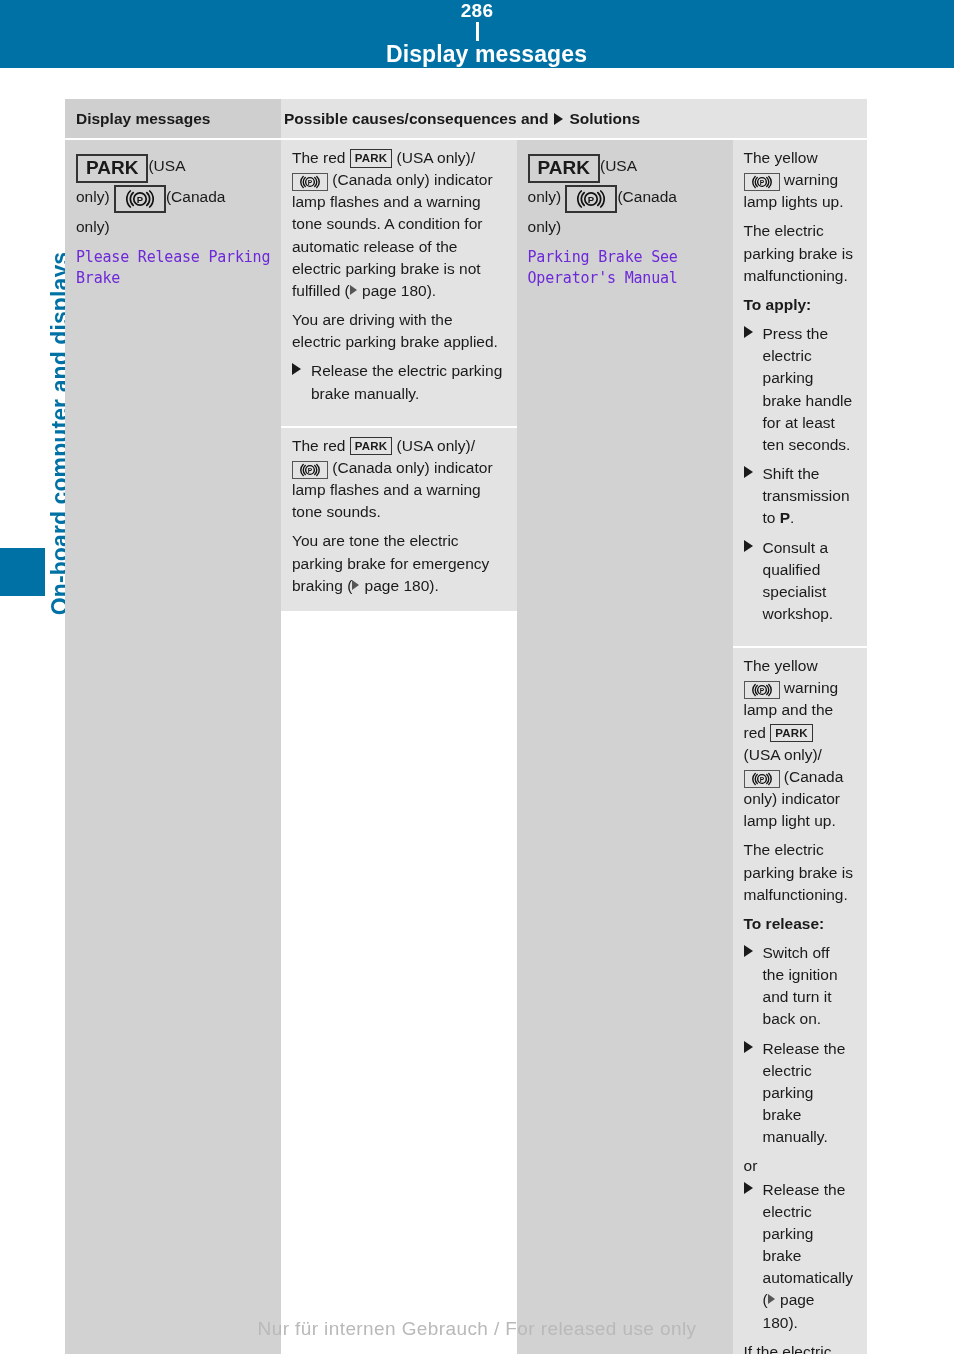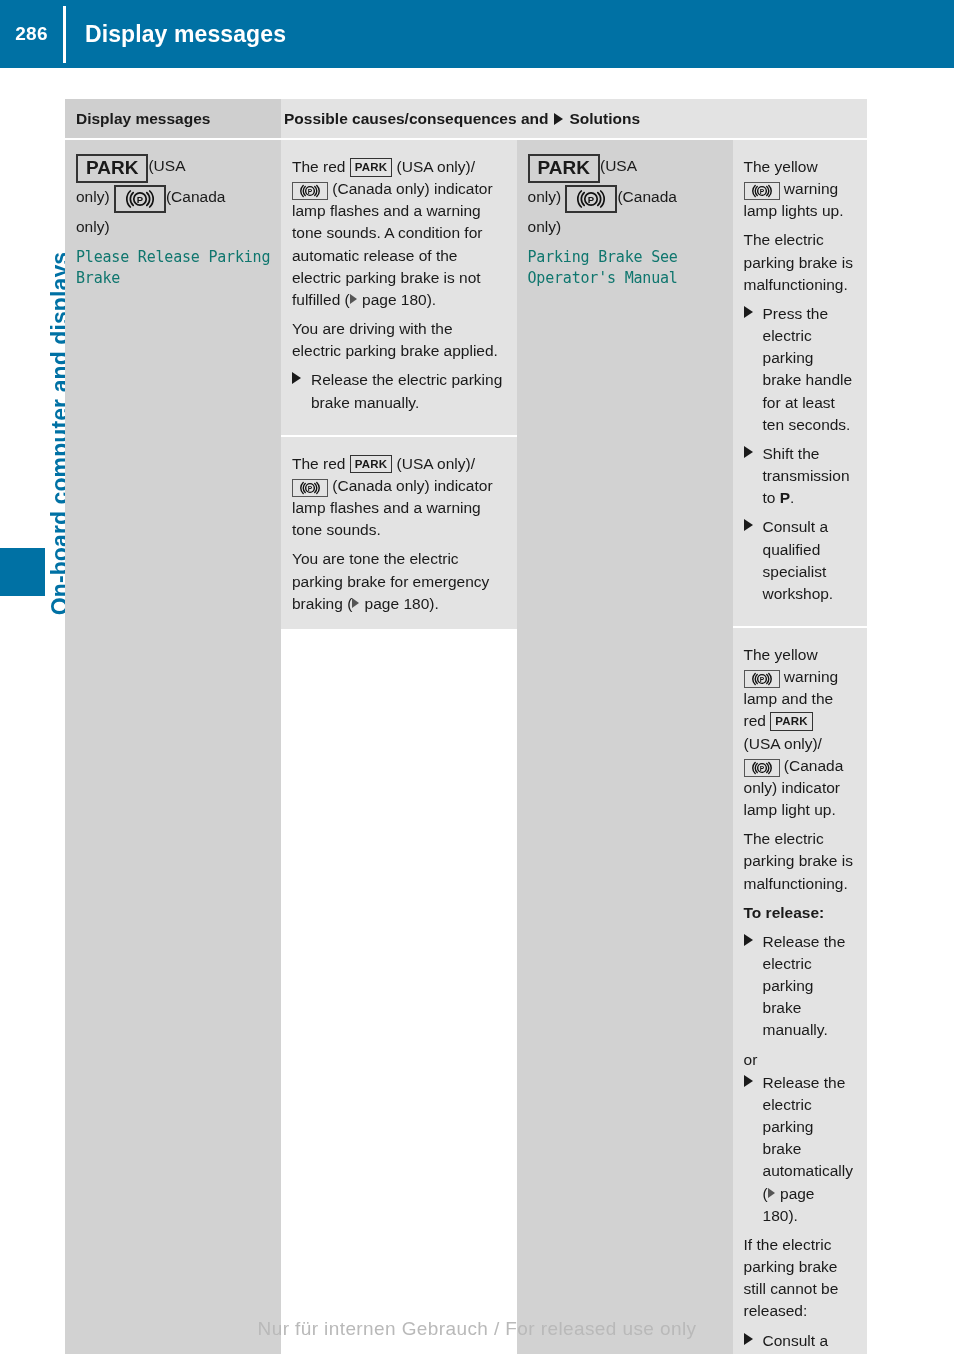--- a/index.html
+++ b/index.html
@@ -10,21 +10,21 @@
     font-family: "Liberation Sans", sans-serif;
     color: #1a1a1a;
     position: relative;
     overflow: hidden;
   }
 
   
   .header {
     position: absolute; left:0; top:0; width:954px; height:68px;
     background:#0071a4;
-    display:flex; align-items:center;
+    display:flex; align-items:center;flex-direction:column;
   }
   .header-page {
     width:63px; text-align:center;
     color:#ffffff; font-size:19px; font-weight:bold;
     letter-spacing:.2px;
   }
   .header-divider {
     width:3px; height:57px; background:#ffffff;
   }
   .header-title {
@@ -77,27 +77,27 @@
     border-top:2px solid #ffffff;
   }
   .cell-left {
     width:216px; background:#d2d2d2;
     padding:12px 10px 14px 11px;
     font-size:15.5px; line-height:1.82;
   }
   .cell-right-stack { flex:1; display:flex; flex-direction:column; }
   .cell-right {
     background:#e3e3e3;
-    padding:16px 14px 14px 11px;
+    padding:7px 14px 14px 11px;
     font-size:15.5px; line-height:1.43;
   }
   .cell-right + .cell-right { border-top:2px solid #ffffff; }
 
   .msg-text {
-    color:#0f766e;
+    color:#6d28d9;
     font-family:"DejaVu Sans Mono", monospace;
     font-size:15px;
     line-height:1.42;
     margin-top:5px;
     letter-spacing:-0.2px;
   }
   .paren { font-size:15.5px; }
 
   p.line { margin:0 0 7px 0; }
   p.line:last-child { margin-bottom:0; }
@@ -303,20 +303,21 @@
                 <text x="15" y="14" font-family="Liberation Sans, sans-serif" font-size="9.5" font-weight="bold" text-anchor="middle" fill="#111">P</text>
                 <path d="M8.2 3.6 A8.6 8.6 0 0 0 8.2 16.4" fill="none" stroke="#111" stroke-width="2" stroke-linecap="round"></path>
                 <path d="M5.3 2.0 A10.9 10.9 0 0 0 5.3 18.0" fill="none" stroke="#111" stroke-width="2" stroke-linecap="round"></path>
                 <path d="M21.8 3.6 A8.6 8.6 0 0 1 21.8 16.4" fill="none" stroke="#111" stroke-width="2" stroke-linecap="round"></path>
                 <path d="M24.7 2.0 A10.9 10.9 0 0 1 24.7 18.0" fill="none" stroke="#111" stroke-width="2" stroke-linecap="round"></path>
               </svg>
             </span>
             <span>warning lamp lights up.</span>
           </p>
           <p class="line">The electric parking brake is malfunctioning.</p>
+          <p class="line bold">To apply:</p>
           <div class="step">
             <span class="tri"><span class="tri-glyph"></span></span>
             <span class="txt">Press the electric parking brake handle for at least ten seconds.</span>
           </div>
           <div class="step">
             <span class="tri"><span class="tri-glyph"></span></span>
             <span class="txt">Shift the transmission to <b>P</b>.</span>
           </div>
           <div class="step">
             <span class="tri"><span class="tri-glyph"></span></span>
@@ -349,20 +350,24 @@
                 <path d="M21.8 3.6 A8.6 8.6 0 0 1 21.8 16.4" fill="none" stroke="#111" stroke-width="2" stroke-linecap="round"></path>
                 <path d="M24.7 2.0 A10.9 10.9 0 0 1 24.7 18.0" fill="none" stroke="#111" stroke-width="2" stroke-linecap="round"></path>
               </svg>
             </span>
             <span>(Canada only) indicator lamp light up.</span>
           </p>
           <p class="line">The electric parking brake is malfunctioning.</p>
           <p class="line bold">To release:</p>
           <div class="step">
             <span class="tri"><span class="tri-glyph"></span></span>
+            <span class="txt">Switch off the ignition and turn it back on.</span>
+          </div>
+          <div class="step">
+            <span class="tri"><span class="tri-glyph"></span></span>
             <span class="txt">Release the electric parking brake manually.</span>
           </div>
           <p class="plain-or">or</p>
           <div class="step">
             <span class="tri"><span class="tri-glyph"></span></span>
             <span class="txt">Release the electric parking brake automatically (<span class="tri-open"></span>&nbsp;page 180).</span>
           </div>
           <p class="line gap-top">If the electric parking brake still cannot be released:</p>
           <div class="step">
             <span class="tri"><span class="tri-glyph"></span></span>

